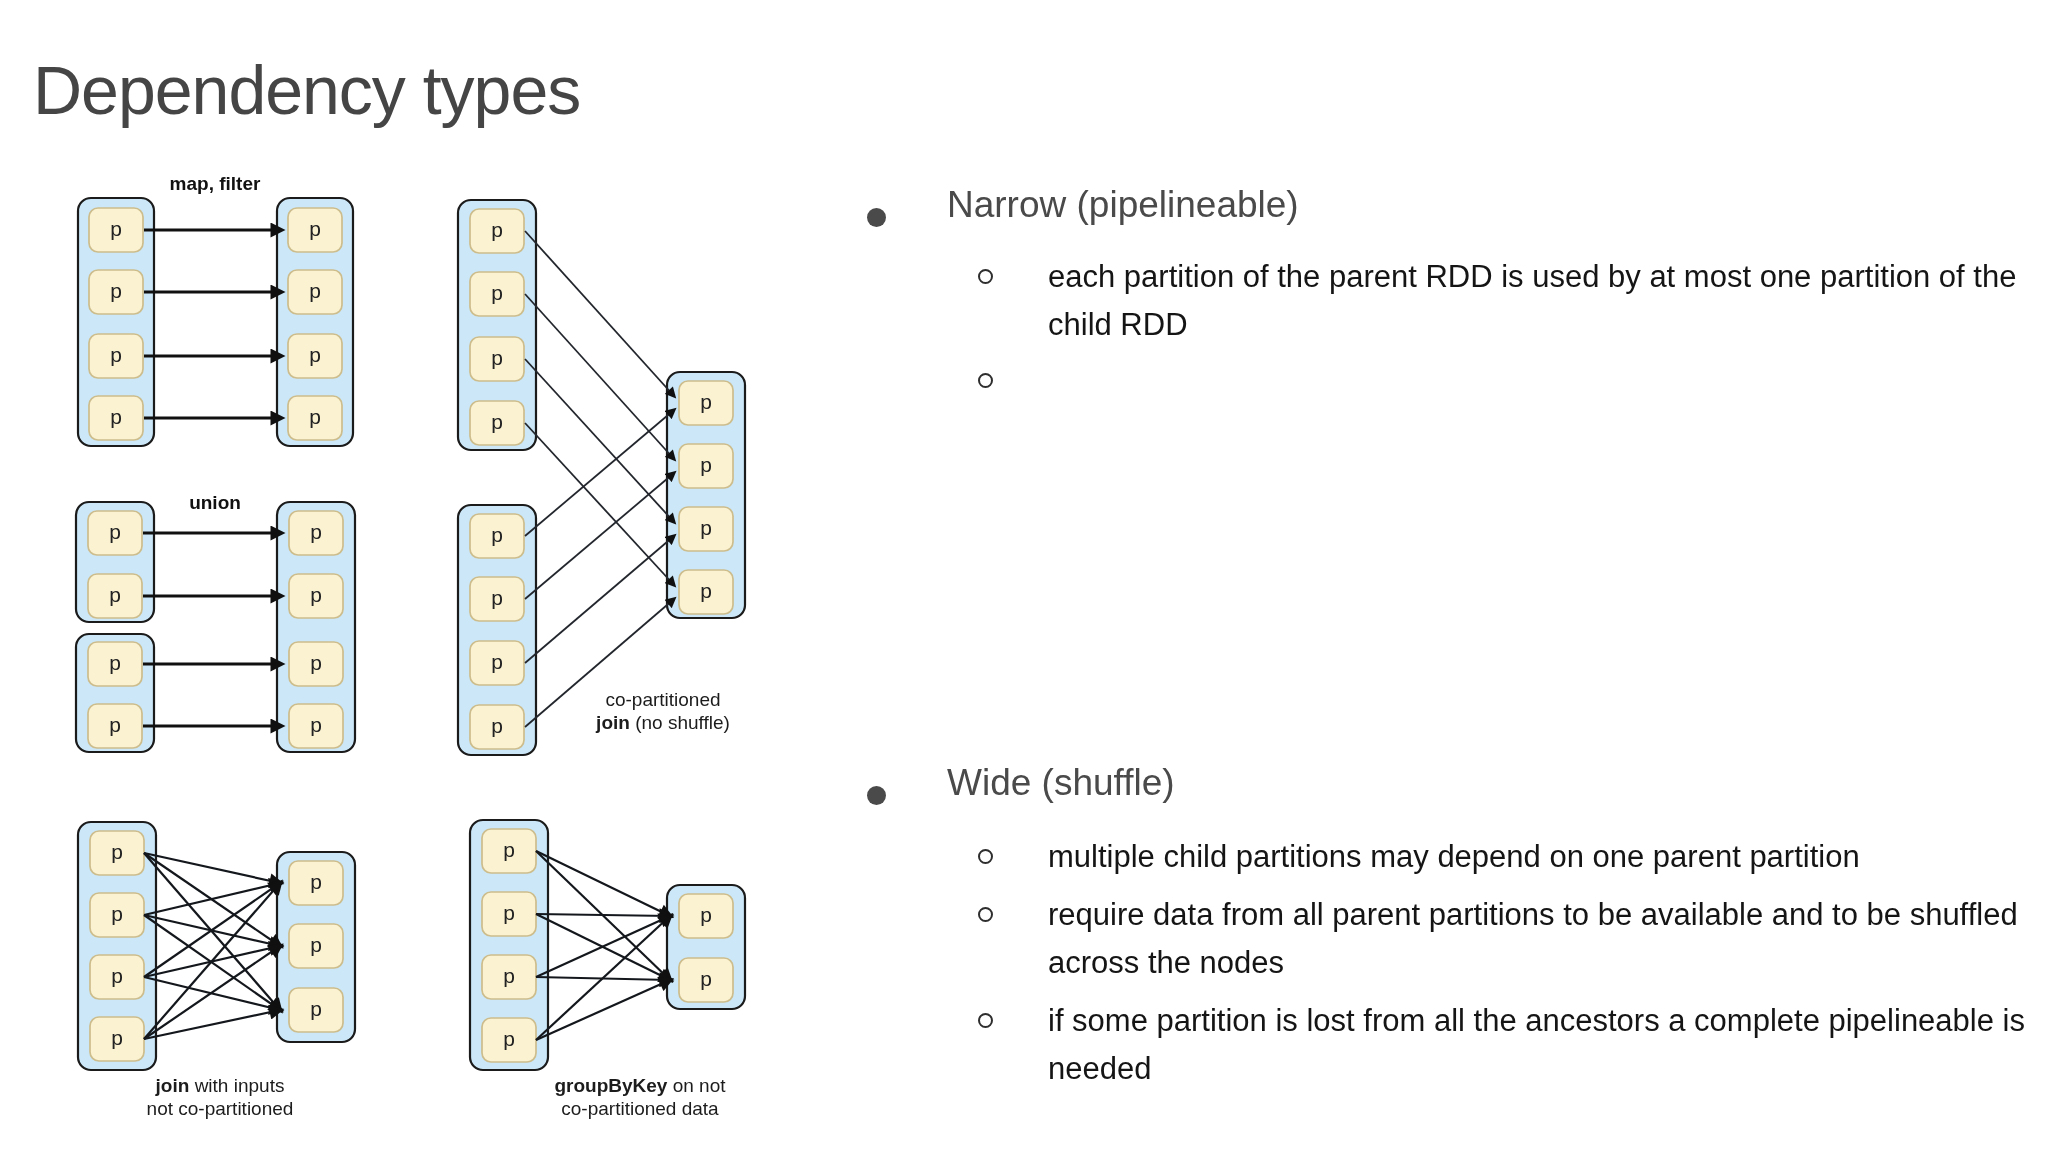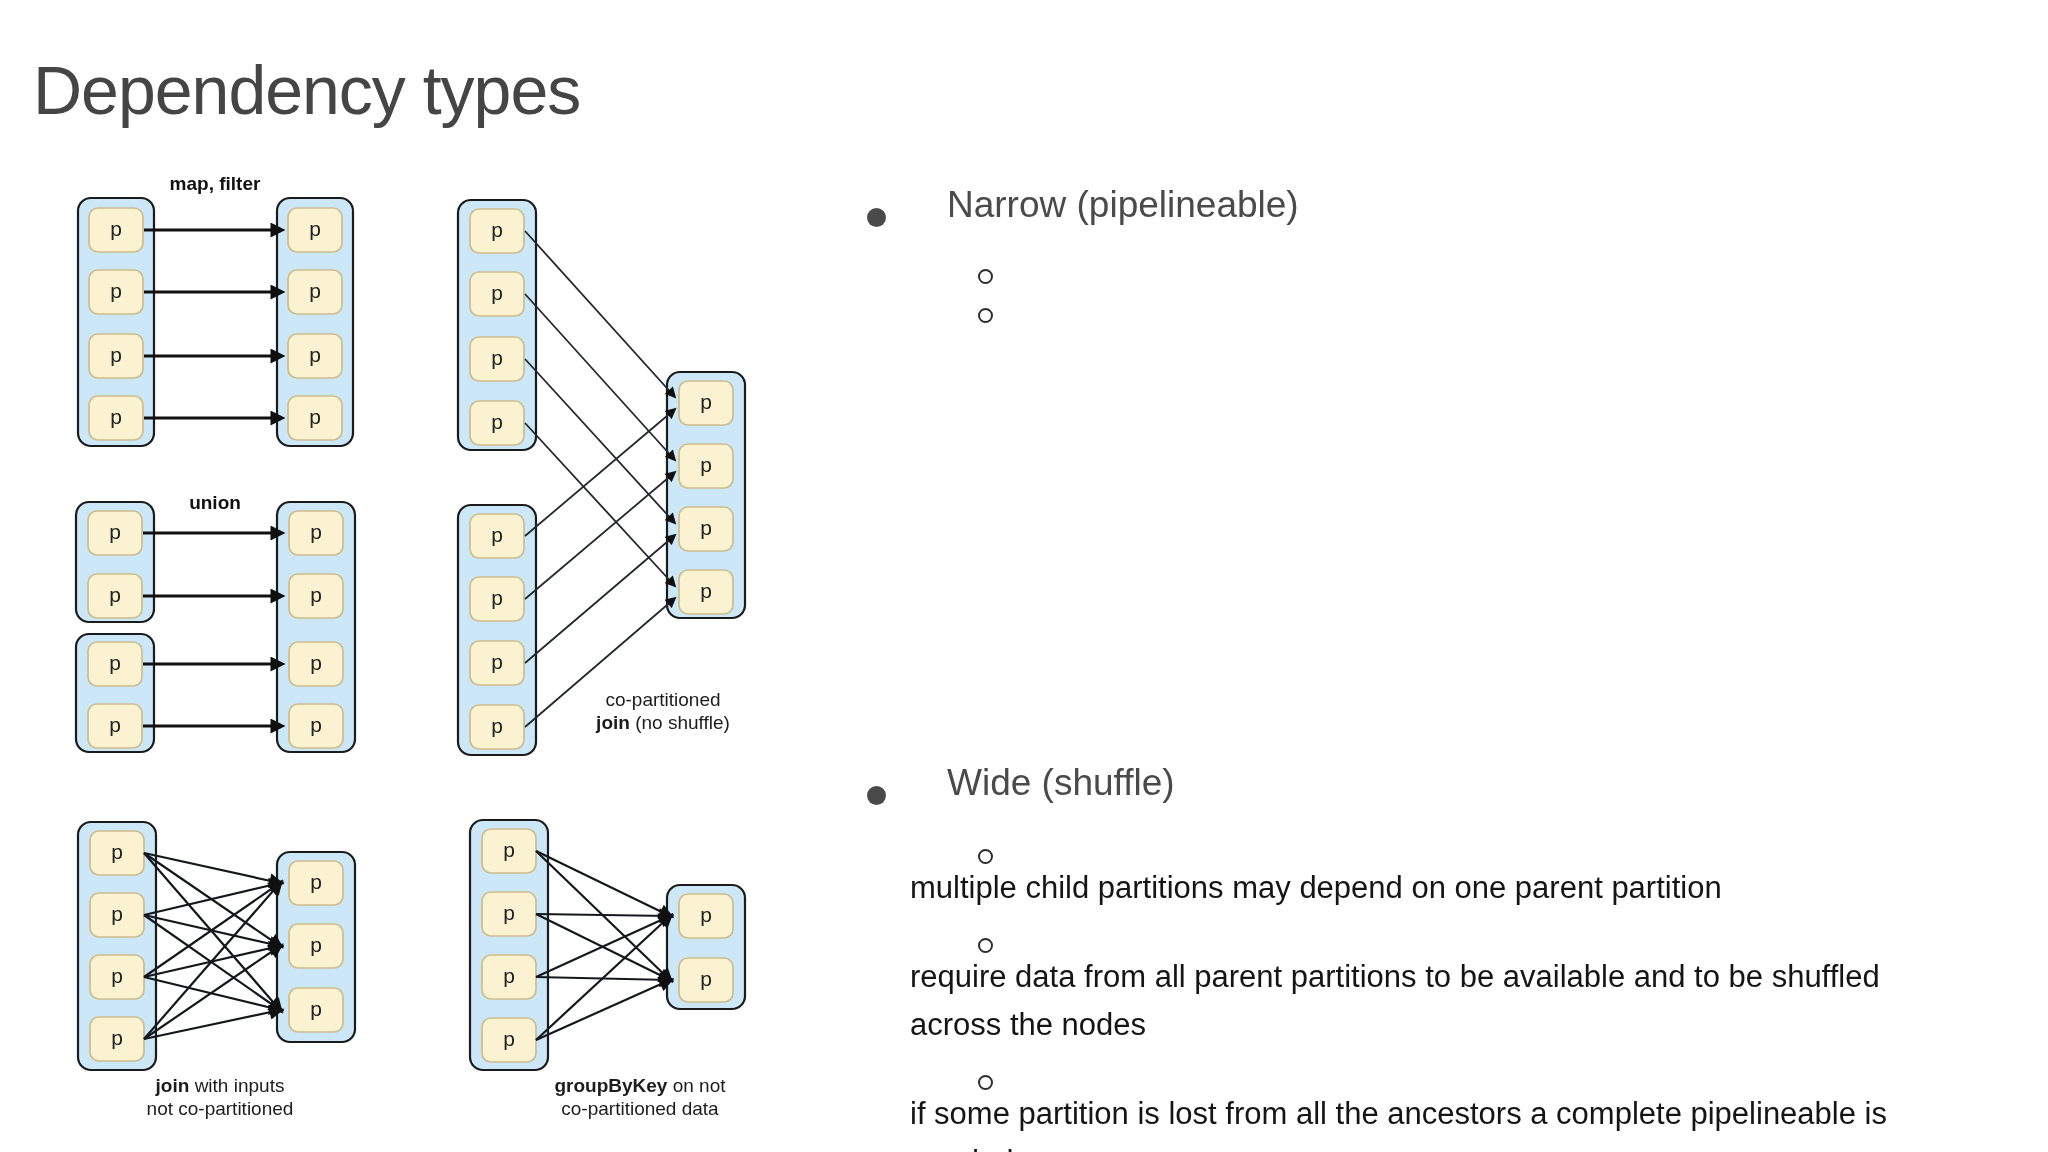--- a/index.html
+++ b/index.html
@@ -26,21 +26,21 @@
   .section{position:absolute;left:855px;width:1190px;}
   .section-narrow{top:183px;}
   .section-wide{top:761px;}
   .h-row{display:flex;align-items:flex-end;}
   .h-bullet{flex:0 0 auto;width:19px;height:19px;border-radius:50%;background:#4a4a4a;
     margin:12px 0 0 12px;}
   .h-text{margin-left:61px;font-size:37px;line-height:44px;color:#4a4a4a;white-space:nowrap;}
   ul.sub{list-style:none;margin:26px 0 0 0;padding:0;}
   .section-wide ul.sub{margin-top:28px;}
   ul.sub li{display:flex;align-items:flex-start;margin:0 0 8px 0;}
-  .section-wide ul.sub li{margin-bottom:10px;flex-direction:column;}
+  .section-wide ul.sub li{margin-bottom:10px;}
   .o-bullet{flex:0 0 auto;width:15px;height:15px;border:2.2px solid #2e2e2e;border-radius:50%;
     box-sizing:border-box;margin:16px 0 0 123px;}
   .li-text{margin-left:55px;width:992px;font-size:31px;line-height:48px;color:#151515;}
 </style>
 </head>
 <body>
 
 <div class="stage">
 
   <div class="slide-title">Dependency types</div>
@@ -173,20 +173,21 @@
   </svg>
 
   <div class="section section-narrow">
     <div class="h-row">
       <span class="h-bullet"></span>
       <span class="h-text">Narrow (pipelineable)</span>
     </div>
     <ul class="sub">
       <li>
         <span class="o-bullet"></span>
+        <span class="li-text">each partition of the parent RDD is used by at most one partition of the child RDD</span>
       </li>
       <li>
         <span class="o-bullet"></span>
       </li>
     </ul>
   </div>
 
   <div class="section section-wide">
     <div class="h-row">
       <span class="h-bullet"></span>

